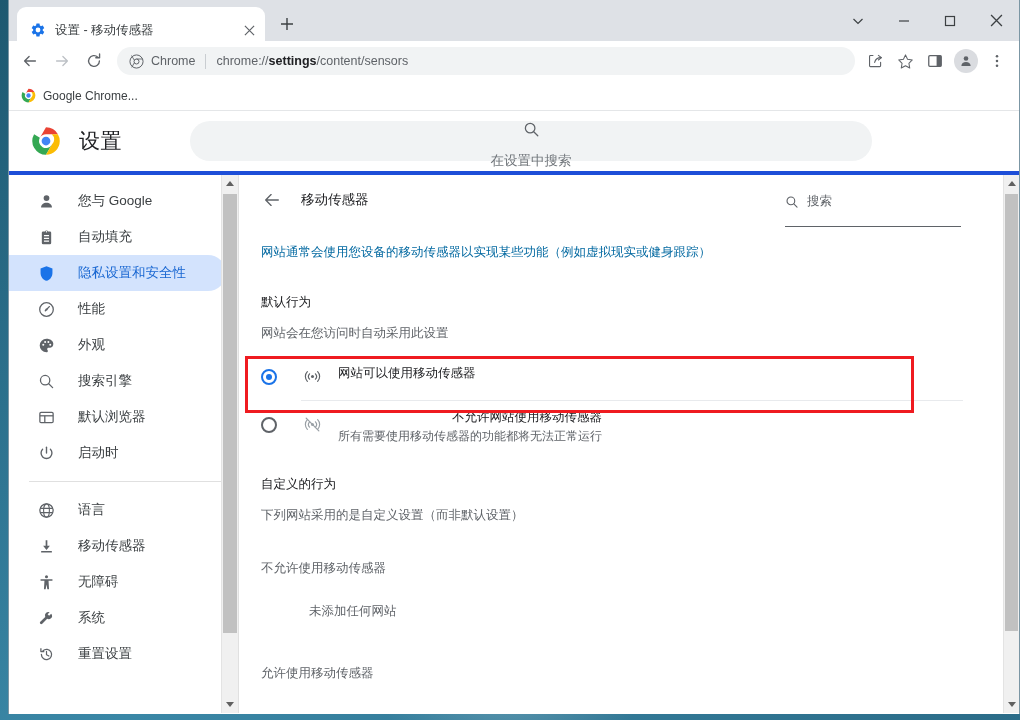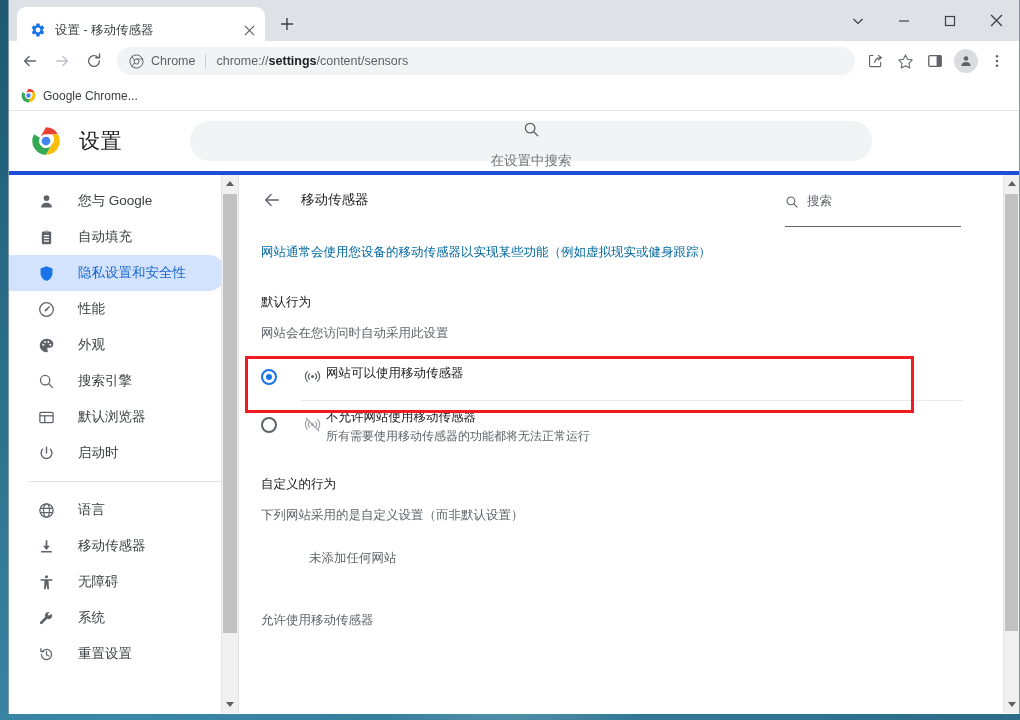--- a/index.html
+++ b/index.html
@@ -217,21 +217,21 @@
   }
   .radio-outer.checked { border-color:#1a73e8; }
   .radio-outer.checked::after {
     content:''; position:absolute; left:3px; top:3px; width:6px;height:6px;
     border-radius:50%; background:#1a73e8;
   }
   .radio-icon {
     width:20px;height:20px;flex:0 0 20px;margin:11px 0 0 25px;
     display:flex;align-items:center;justify-content:center;color:#5f6368;
   }
-  .radio-texts { margin-left:4px; padding-top:8px; }
+  .radio-texts { margin-left:16px; padding-top:8px;text-align:right; }
   .radio-label { font-size:12.5px; color:#202124; line-height:1.55; }
   .radio-sublabel { font-size:12px; color:#5f6368; line-height:1.55; }
   #radio-divider { height:1px; background:#e8eaed; margin: 0 40px 0 62px; }
 
   
   #red-box {
     position:absolute;
     left: 6px; top: 0px; width: 669px; height: 57px;
     border: 3px solid #ef1b20;
     pointer-events:none;
@@ -613,20 +613,21 @@
               <div class="radio-sublabel">所有需要使用移动传感器的功能都将无法正常运行</div>
             </span>
           </div>
 
           <div id="red-box"></div>
         </div>
 
         <div class="sec-heading" style="margin-top:30px;">自定义的行为</div>
         <div class="sec-sub">下列网站采用的是自定义设置（而非默认设置）</div>
 
+        <div class="sec-sub" style="margin-top:36px;">不允许使用移动传感器</div>
         <div class="custom-empty">未添加任何网站</div>
 
         <div class="sec-sub" style="margin-top:45px;">允许使用移动传感器</div>
       </div>
 
       <div class="wscroll thin">
         <div class="wsbtn up">
             <span class="wsarrow up"></span>
           </div>
         <div class="wsthumb" style="top:19px;height:437px;"></div>

